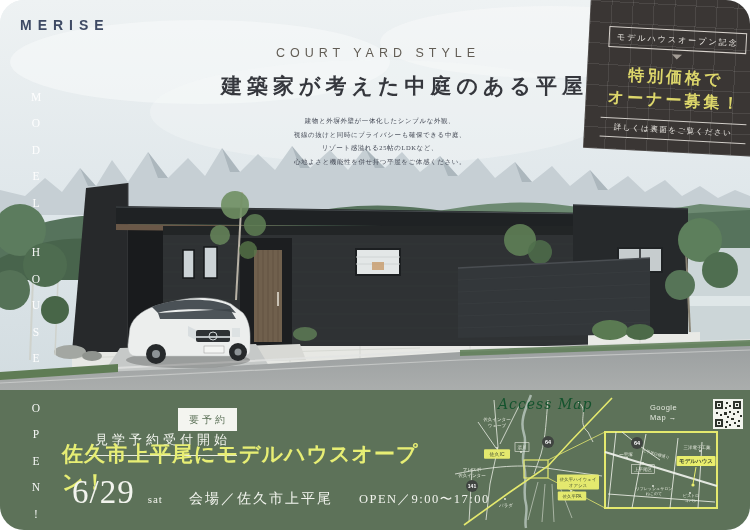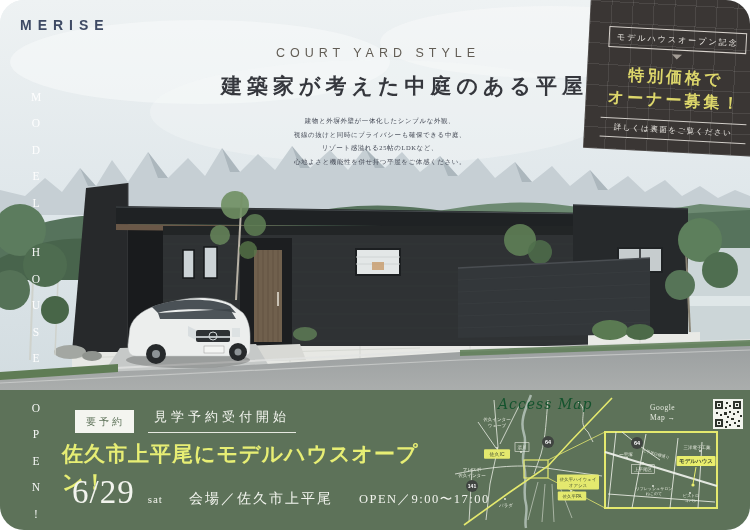--- a/index.html
+++ b/index.html
@@ -36,39 +36,39 @@
   
   .vertical{left:26px;top:92px;width:20px;height:428px;display:flex;flex-direction:column;
             justify-content:space-between;align-items:center;z-index:5;
             font-family:"Liberation Serif","DejaVu Serif",serif;}
   .vchar{color:#ffffff;font-size:11.5px;opacity:.95;line-height:1;}
   .vgap{height:8px;}
 
   
   .band{left:0;top:390px;width:750px;height:140px;background:#5d7259;z-index:2;}
 
-  .reserve-row{left:75px;top:408px;display:flex;align-items:flex-end;z-index:4;}
+  .reserve-row{left:75px;top:408px;display:flex;align-items:flex-end;z-index:4;flex-direction:column;}
   .reserve-badge{background:#f4f5f0;color:#5d7259;font-size:10px;letter-spacing:3px;
                  padding:5px 9px 4px 11px;font-family:"Liberation Serif","DejaVu Serif",serif;}
   .reserve-note{margin-left:14px;color:#f2f4ee;font-size:13px;letter-spacing:4px;
                 padding:0 6px 6px 6px;border-bottom:1px solid rgba(245,246,240,.9);
                 font-family:"Liberation Serif","DejaVu Serif",serif;}
   .headline{left:62px;top:440px;width:400px;color:#e7ee74;font-size:21px;font-weight:700;
             letter-spacing:1px;z-index:4;font-family:Liberation Mono, monospace;}
   .date-row{left:72px;top:474px;display:flex;align-items:baseline;color:#f2f4ee;z-index:4;
             font-family:"Liberation Serif","DejaVu Serif",serif;}
   .date-num{font-size:33px;letter-spacing:1px;font-weight:400;}
   .date-day{font-size:11px;margin-left:13px;letter-spacing:1px;}
   .venue{font-size:14px;letter-spacing:2px;margin-left:26px;}
   .hours{font-size:12.5px;letter-spacing:1.5px;margin-left:26px;}
 
   
   .map-title{left:498px;top:396px;color:#14532d;font-size:14px;font-style:italic;z-index:4;
              font-family:"DejaVu Serif","Liberation Serif",serif;letter-spacing:1px;}
-  .google{left:650px;top:403px;color:#e6eae0;font-size:7.5px;line-height:10px;z-index:4;letter-spacing:.5px;font-family:Liberation Serif, serif;}
+  .google{left:650px;top:403px;color:#e6eae0;font-size:7.5px;line-height:10px;z-index:4;letter-spacing:.5px;}
   .qr{left:713px;top:399px;z-index:4;}
   .map-svg{left:450px;top:392px;z-index:3;}
   .map-svg text{font-family:"Liberation Sans","DejaVu Sans",sans-serif;}
 
   
   .scene{left:0;top:0;z-index:0;}
 </style>
 </head>
 <body>
 

